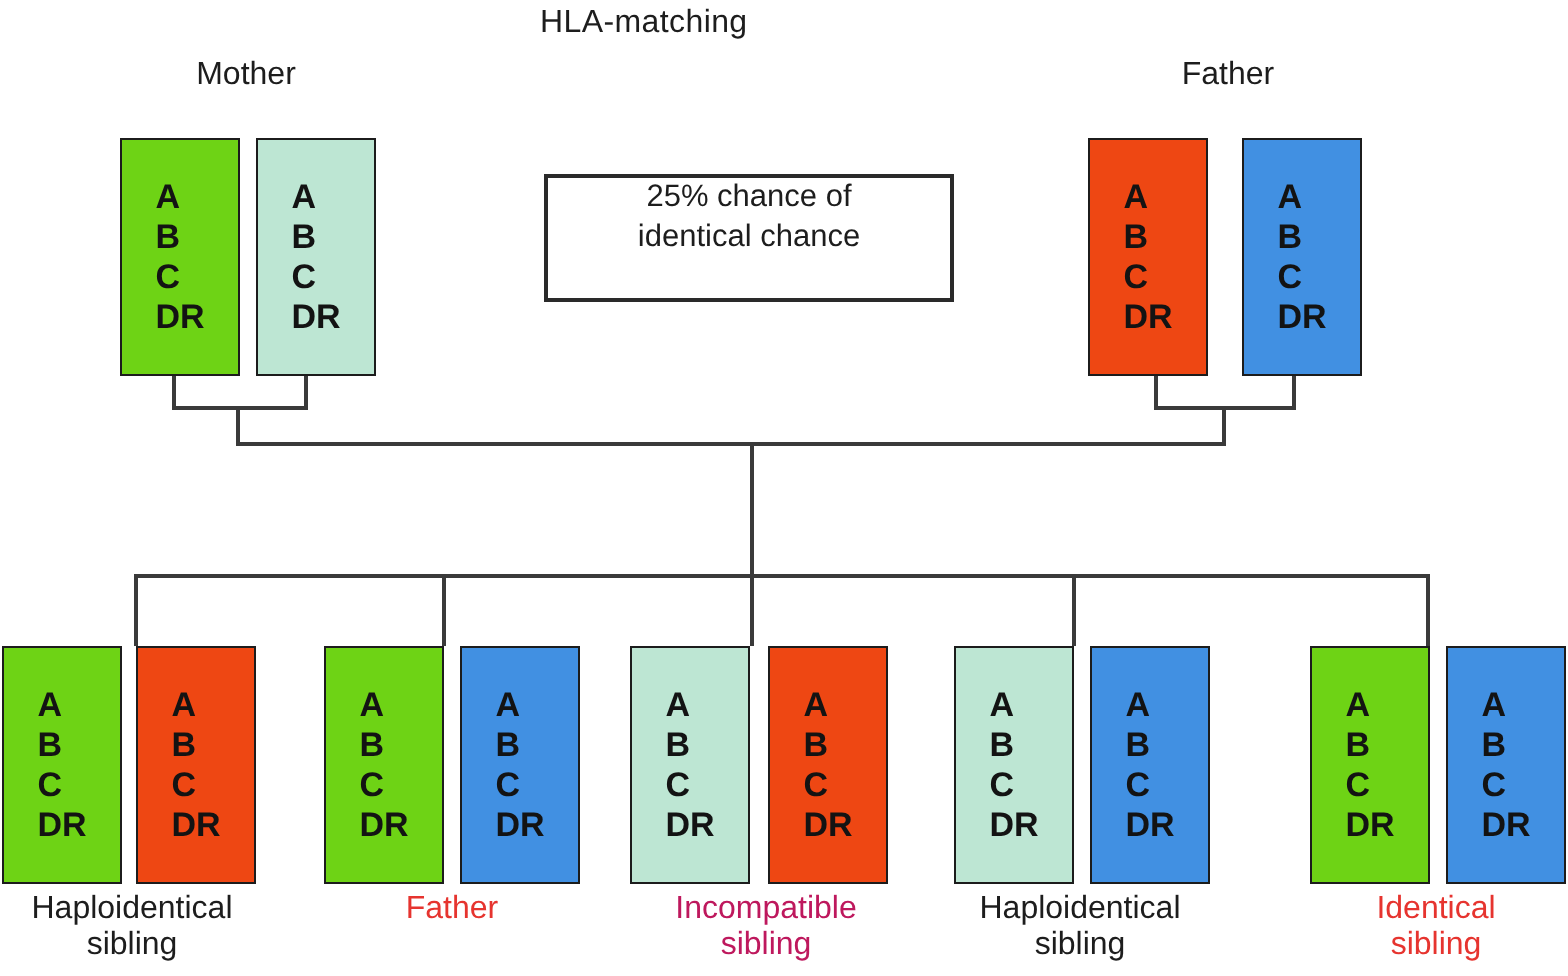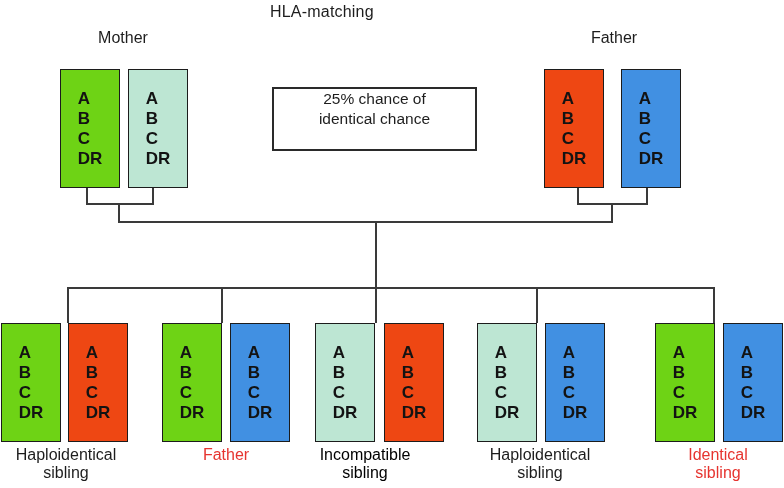--- a/index.html
+++ b/index.html
@@ -199,21 +199,21 @@
   </div>
 
   <div class="abs child-label" style="left: -14px; top: 446px; color: rgb(29, 29, 29);">
     <div>Haploidentical</div>
     <div>sibling</div>
   </div>
   <div class="abs child-label" style="left: 146px; top: 446px; color: rgb(230, 52, 47);">
     <div>Father</div>
     <div></div>
   </div>
-  <div class="abs child-label" style="left: 285px; top: 446px; color: #000000;">
+  <div class="abs child-label" style="left: 303px; top: 446px; color: #be185d;">
     <div>Incompatible</div>
     <div>sibling</div>
   </div>
   <div class="abs child-label" style="left: 460px; top: 446px; color: rgb(29, 29, 29);">
     <div>Haploidentical</div>
     <div>sibling</div>
   </div>
   <div class="abs child-label" style="left: 638px; top: 446px; color: rgb(230, 52, 47);">
     <div>Identical</div>
     <div>sibling</div>

